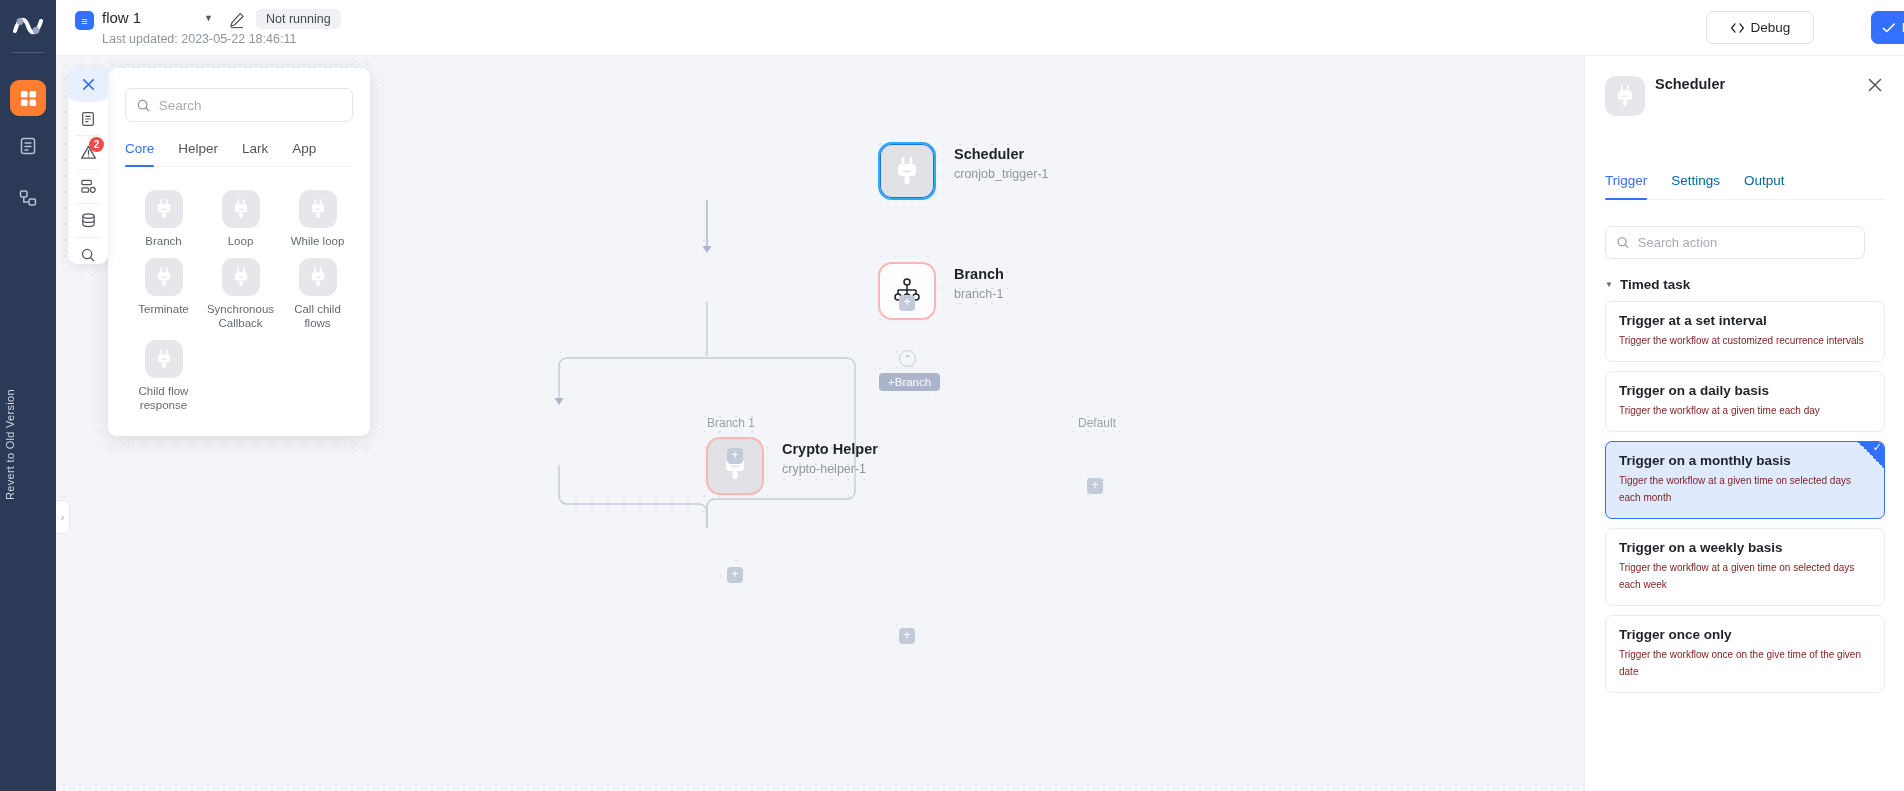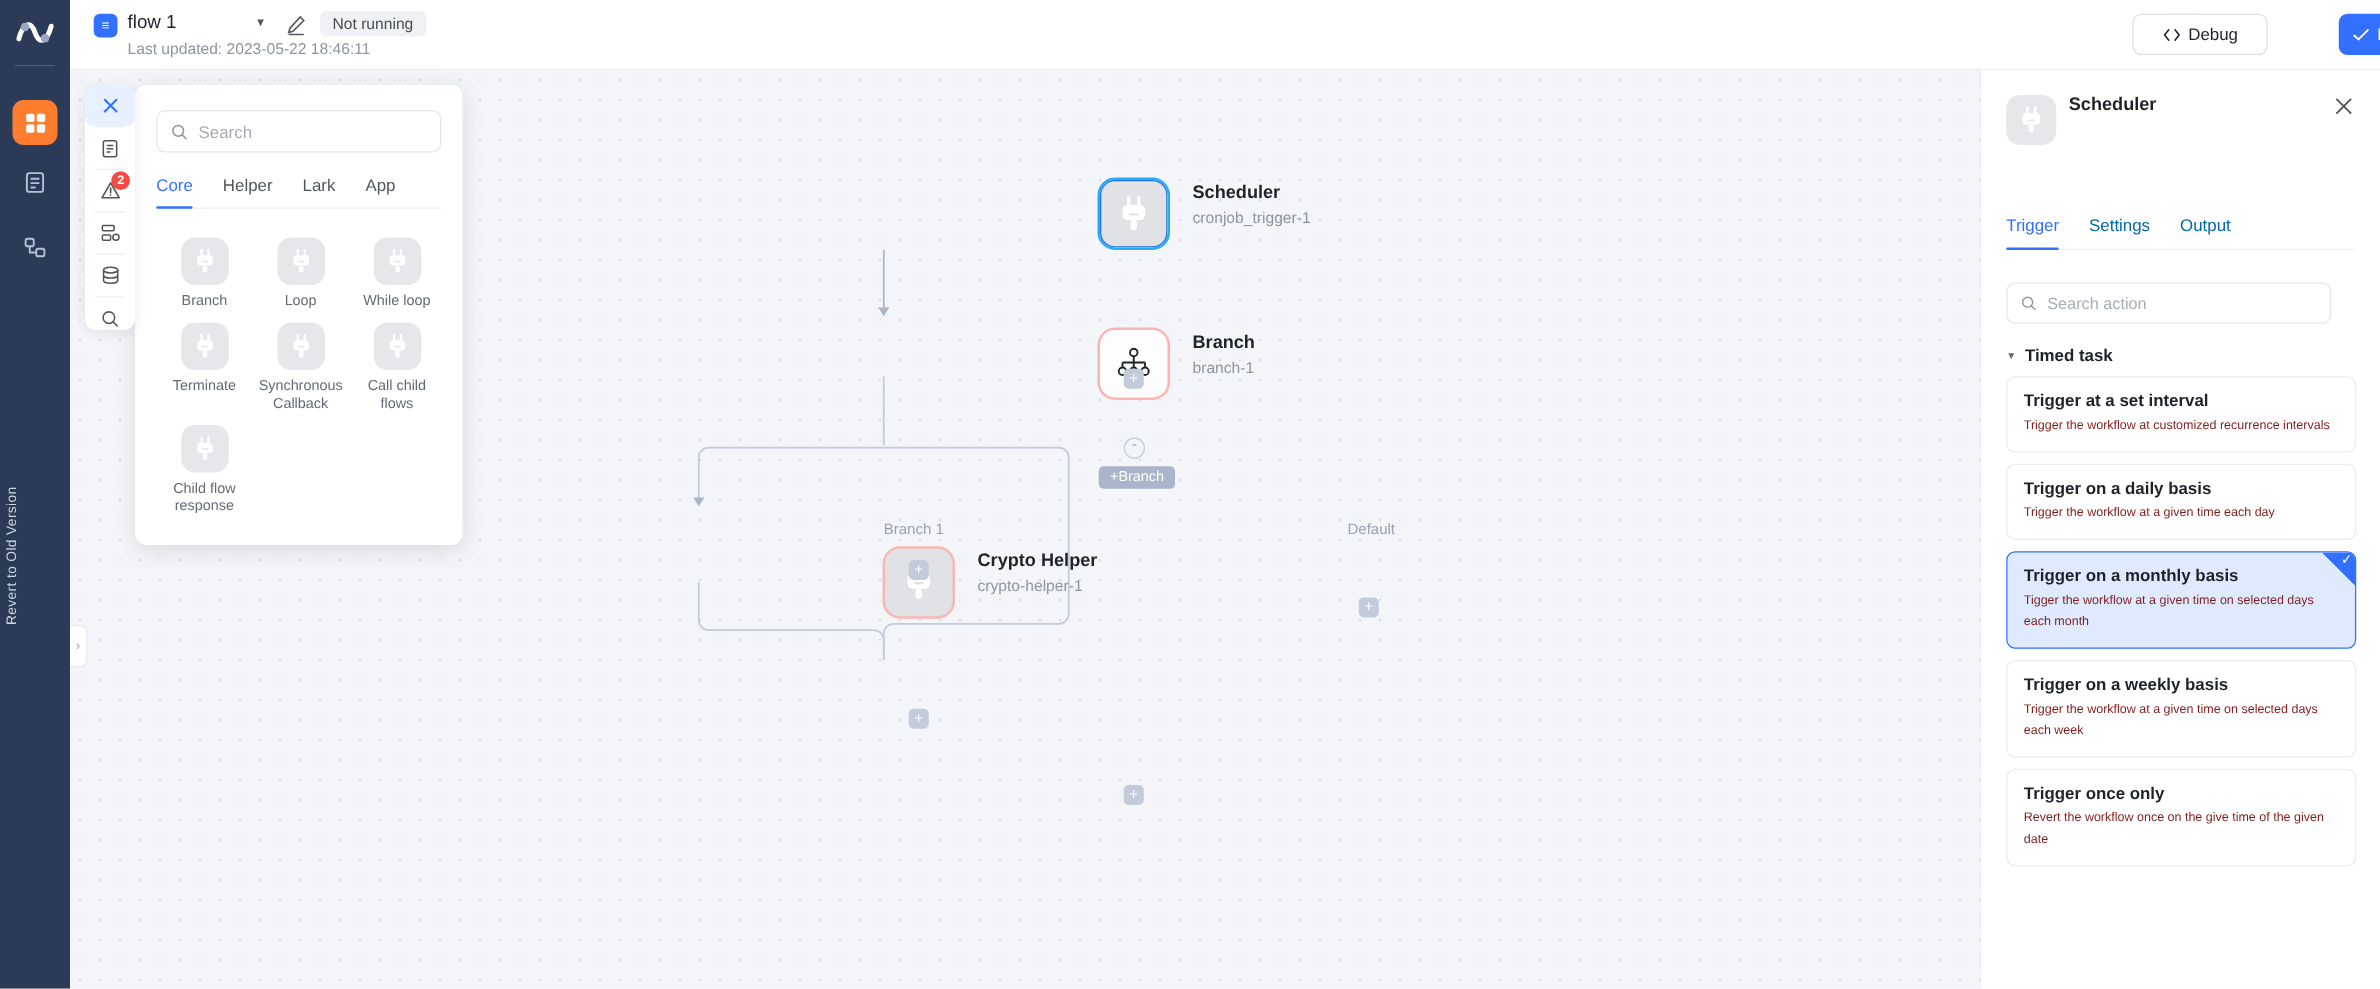--- a/index.html
+++ b/index.html
@@ -596,18 +596,18 @@
         <div class="corner-check">
           <span>✓</span>
         </div>
       </div>
       <div class="rp-card">
         <div class="c-title">Trigger on a weekly basis</div>
         <div class="c-desc">Trigger the workflow at a given time on selected days each week</div>
       </div>
       <div class="rp-card">
         <div class="c-title">Trigger once only</div>
-        <div class="c-desc">Revert the workflow once on the give time of the given date</div>
+        <div class="c-desc">Trigger the workflow once on the give time of the given date</div>
       </div>
     </div>
   </div>
 
 </div>
 
 </body></html>

